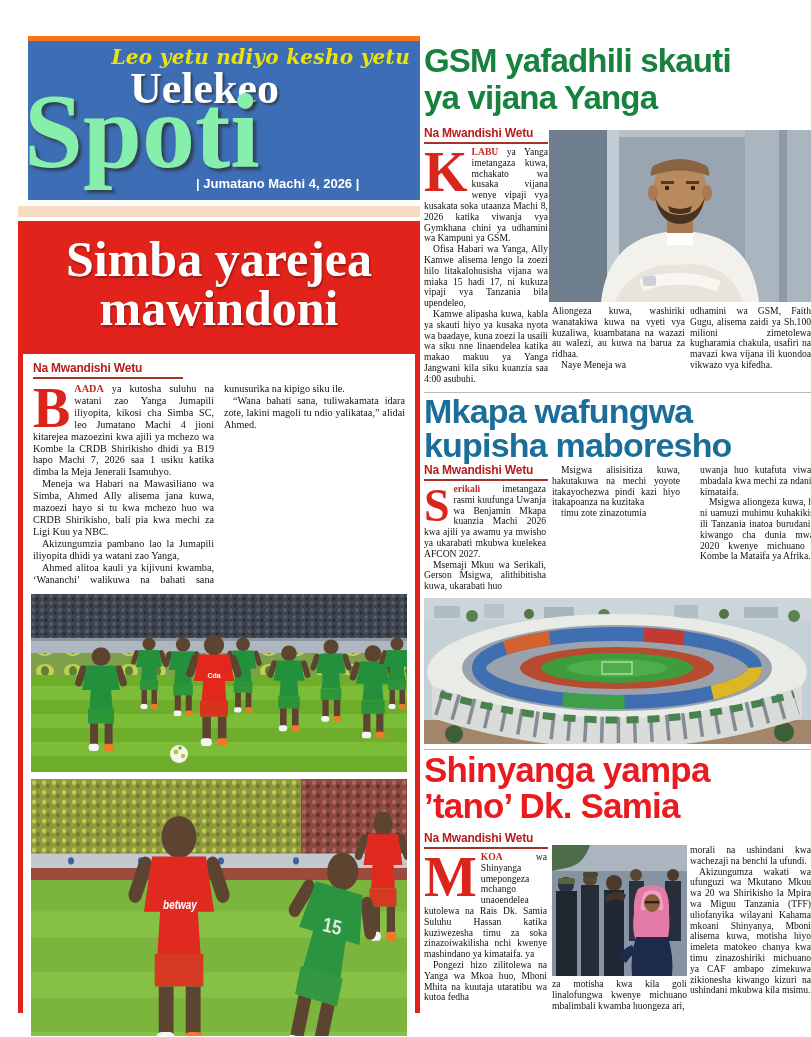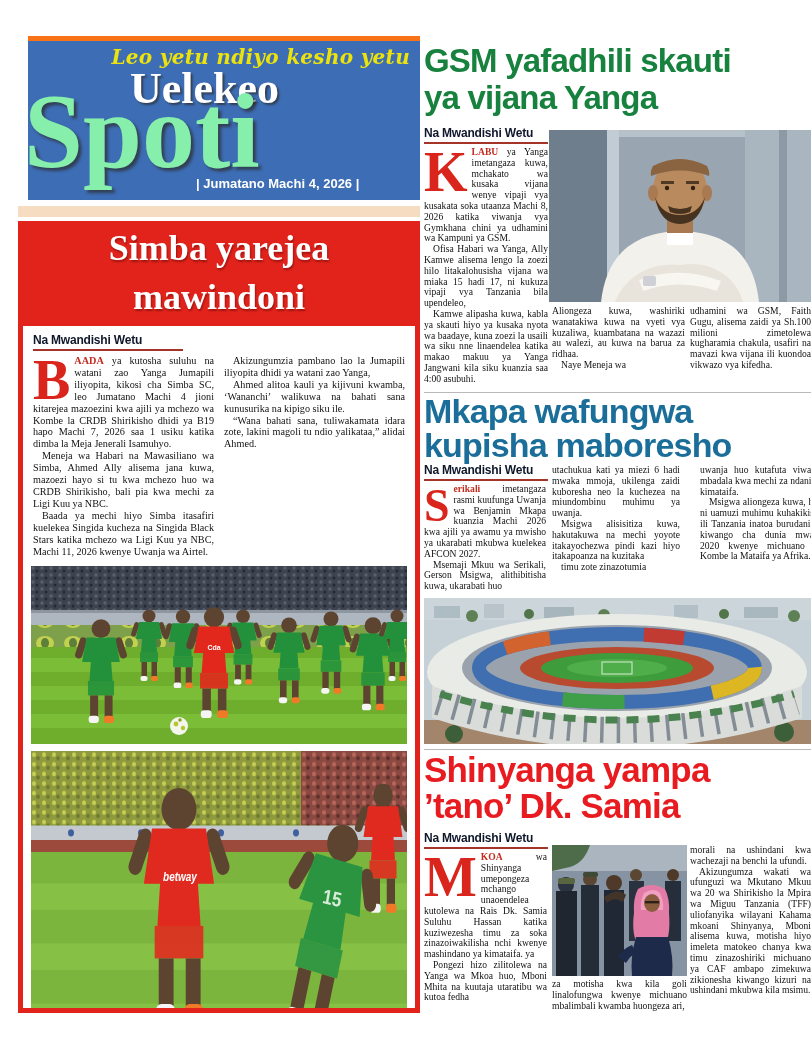--- a/index.html
+++ b/index.html
@@ -11,21 +11,21 @@
             background:#3d6db4;border-top:5px solid #f97316;box-sizing:border-box;}
   .tagline{position:absolute;right:10px;top:4px;color:#ece20c;font-style:italic;font-weight:bold;
            font-size:20px;font-family:"DejaVu Serif",serif;letter-spacing:.3px;}
   .title-small{position:absolute;left:102px;top:22px;color:#fff;font-weight:bold;font-size:44px;
                font-family:"Liberation Serif",serif;text-shadow:2px 2px 2px rgba(40,25,5,.55);}
   .title-big{position:absolute;left:-4px;top:38px;color:#86efac;font-weight:bold;font-size:106px;line-height:1;
              font-family:"Liberation Serif",serif;text-shadow:3px 3px 3px rgba(40,25,5,.55);}
   .mast-date{position:absolute;left:168px;bottom:9px;color:#fff;font:bold 13px "Liberation Sans",sans-serif;}
 
   
-  .byline{display:block;font:bold 12px "Liberation Sans",sans-serif;color:#0f172a;
+  .byline{display:block;font:bold 12px "Liberation Sans",sans-serif;color:#b91c1c;
           border-bottom:2px solid #a63328;padding-bottom:2px;margin-bottom:5px;letter-spacing:-.2px;}
   .copy p{margin:0;text-align:justify;text-indent:9px;}
   .copy p.first{text-indent:0;}
   .copy{font-size:9.6px;line-height:10.8px;color:#111;}
   .copy-lg{font-size:10.2px;line-height:11.9px;}
   .dropcap{float:left;font:bold 46px/37px "Liberation Serif",serif;color:#d9251c;padding:3px 4px 0 0;}
   .dropcap.big{font-size:56px;line-height:44px;}
   .lead{color:#c42a1e;font-weight:bold;}
   .hl{position:absolute;margin:0;text-align:left;font-family:"Liberation Sans",sans-serif;
       font-weight:bold;letter-spacing:-.8px;}
@@ -35,22 +35,22 @@
   .hl-shin{left:424px;top:752px;width:387px;font-size:35px;line-height:36px;color:#e81c20;}
   .rule{position:absolute;left:424px;width:387px;height:1px;background:#b9b9b9;}
 
   
   .abs{position:absolute;box-sizing:border-box;overflow:hidden;}
 
   
   .cream{position:absolute;left:18px;top:206px;width:402px;height:11px;background:#f6dcc0;}
   .simba-box{position:absolute;left:18px;top:221px;width:402px;height:792px;background:#e2231b;
              padding:0 5px 5px;box-sizing:border-box;}
-  .simba-head{height:105px;color:#fff;text-align:center;font-family:"Liberation Serif",serif;
-              font-weight:bold;font-size:36px;line-height:49px;padding-top:3px;box-sizing:border-box;
+  .simba-head{height:133px;color:#fff;text-align:center;font-family:"Liberation Serif",serif;
+              font-weight:bold;font-size:50px;line-height:49px;padding-top:14px;box-sizing:border-box;
               text-shadow:1px 2px 2px rgba(60,0,0,.4);}
   .simba-head span{display:block;}
   .simba-body{background:#fff;height:682px;overflow:hidden;}
   .simba-body .byline{margin:7px 10px 4px;width:150px;}
   .simba-cols{column-count:2;column-gap:10px;column-fill:auto;height:204px;margin:0 10px;}
   .photo{display:block;margin:7px 8px 0;}
   .photo svg{display:block;width:100%;height:100%;}
 
   svg text{font-family:"Liberation Sans",sans-serif;}
 </style>
@@ -124,21 +124,20 @@
   </h1>
 
   <div class="abs" style="left:424px;top:463px;width:124px;">
     <span class="byline">Na Mwandishi Wetu</span>
   </div>
   <div class="abs copy" style="left:424px;top:484px;width:122px;height:112px;">
     <p class="first"><span class="dropcap">S</span><span class="lead">erikali</span><span> imetangaza rasmi kuufunga Uwanja wa Benjamin Mkapa kuanzia Machi 2026 kwa ajili ya awamu ya mwisho ya ukarabati mkubwa kuelekea AFCON 2027.</span></p>
     <p>Msemaji Mkuu wa Serikali, Gerson Msigwa, alithibitisha kuwa, ukarabati huo</p>
   </div>
   <div class="abs copy" style="left:552px;top:465px;width:128px;height:131px;">
-    <p class="first">utachukua kati ya miezi 6 hadi mwaka mmoja, ukilenga zaidi kuboresha neo la kuchezea na miundombinu muhimu ya uwanja.</p>
     <p>Msigwa alisisitiza kuwa, hakutakuwa na mechi yoyote itakayochezwa pindi kazi hiyo itakapoanza na kuzitaka</p>
     <p>timu zote zinazotumia</p>
   </div>
   <div class="abs copy" style="left:700px;top:465px;width:123px;height:131px;">
     <p class="first">uwanja huo kutafuta viwanja mbadala kwa mechi za ndani na kimataifa.</p>
     <p>Msigwa aliongeza kuwa, huo ni uamuzi muhimu kuhakikisha ili Tanzania inatoa burudani ya kiwango cha dunia mwaka 2020 kwenye michuano ya Kombe la Mataifa ya Afrika.</p>
   </div>
 
   <div class="abs photo" style="left:424px;top:598px;width:387px;height:146px;margin:0;">
     <svg viewBox="0 0 387 146" preserveAspectRatio="none">
@@ -230,21 +229,20 @@
   <div class="simba-box">
     <div class="simba-head">
       <span>Simba yarejea</span>
       <span>mawindoni</span>
     </div>
     <div class="simba-body">
       <span class="byline">Na Mwandishi Wetu</span>
       <div class="simba-cols copy copy-lg">
         <p class="first"><span class="dropcap big">B</span><span class="lead">AADA</span><span> ya kutosha suluhu na watani zao Yanga Jumapili iliyopita, kikosi cha Simba SC, leo Jumatano Machi 4 jioni kitarejea mazoezini kwa ajili ya mchezo wa Kombe la CRDB Shirikisho dhidi ya B19 hapo Machi 7, 2026 saa 1 usiku katika dimba la Meja Jenerali Isamuhyo.</span></p>
         <p>Meneja wa Habari na Mawasiliano wa Simba, Ahmed Ally alisema jana kuwa, mazoezi hayo si tu kwa mchezo huo wa CRDB Shirikisho, bali pia kwa mechi za Ligi Kuu ya NBC.</p>
-        <p>Baada ya mechi hiyo Simba itasafiri kuelekea Singida kucheza na Singida Black Stars katika mchezo wa Ligi Kuu ya NBC, Machi 11, 2026 kwenye Uwanja wa Airtel.</p>
         <p>Akizungumzia pambano lao la Jumapili iliyopita dhidi ya watani zao Yanga,</p>
         <p>Ahmed alitoa kauli ya kijivuni kwamba, ‘Wananchi’ walikuwa na bahati sana kunusurika na kipigo siku ile.</p>
         <p>“Wana bahati sana, tuliwakamata idara zote, lakini magoli tu ndio yalikataa,” alidai Ahmed.</p>
       </div>
 
       <div class="photo" style="height:178px;">
         <svg viewBox="0 0 376 178" preserveAspectRatio="none">
           <defs>
             <pattern id="cr1" width="9" height="7" patternUnits="userSpaceOnUse">
               <rect width="9" height="7" fill="#3d4450"></rect>

